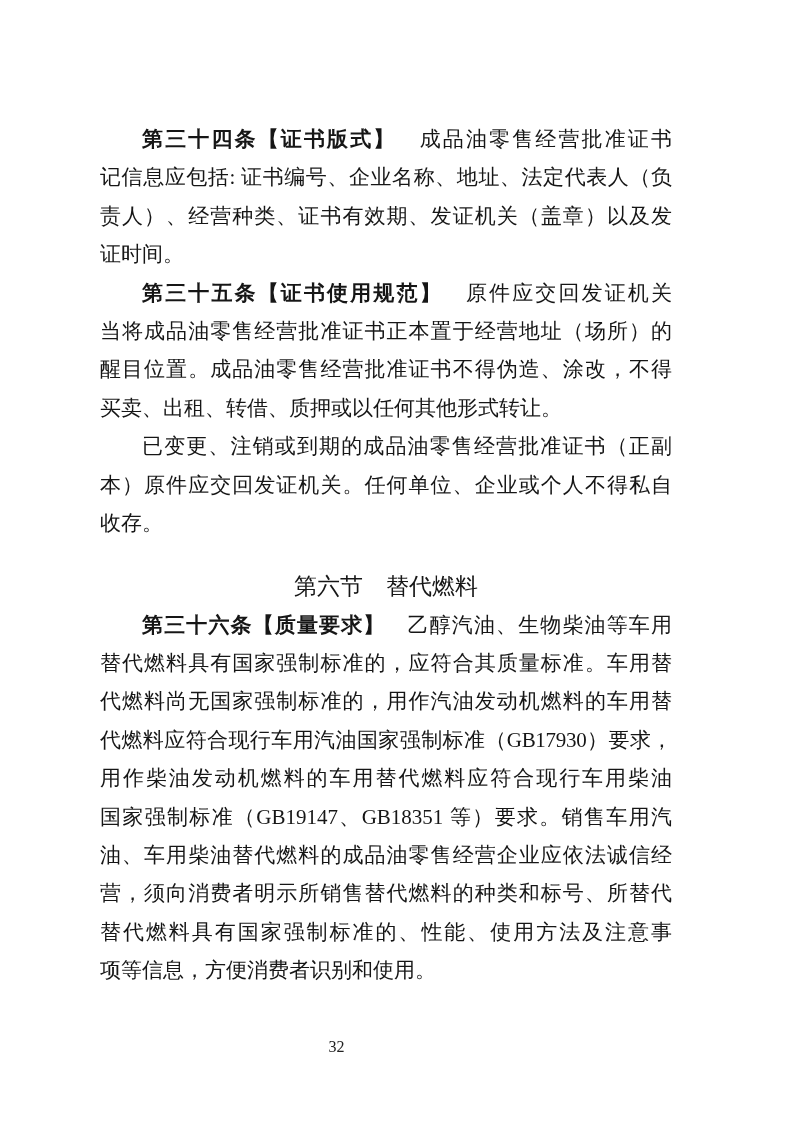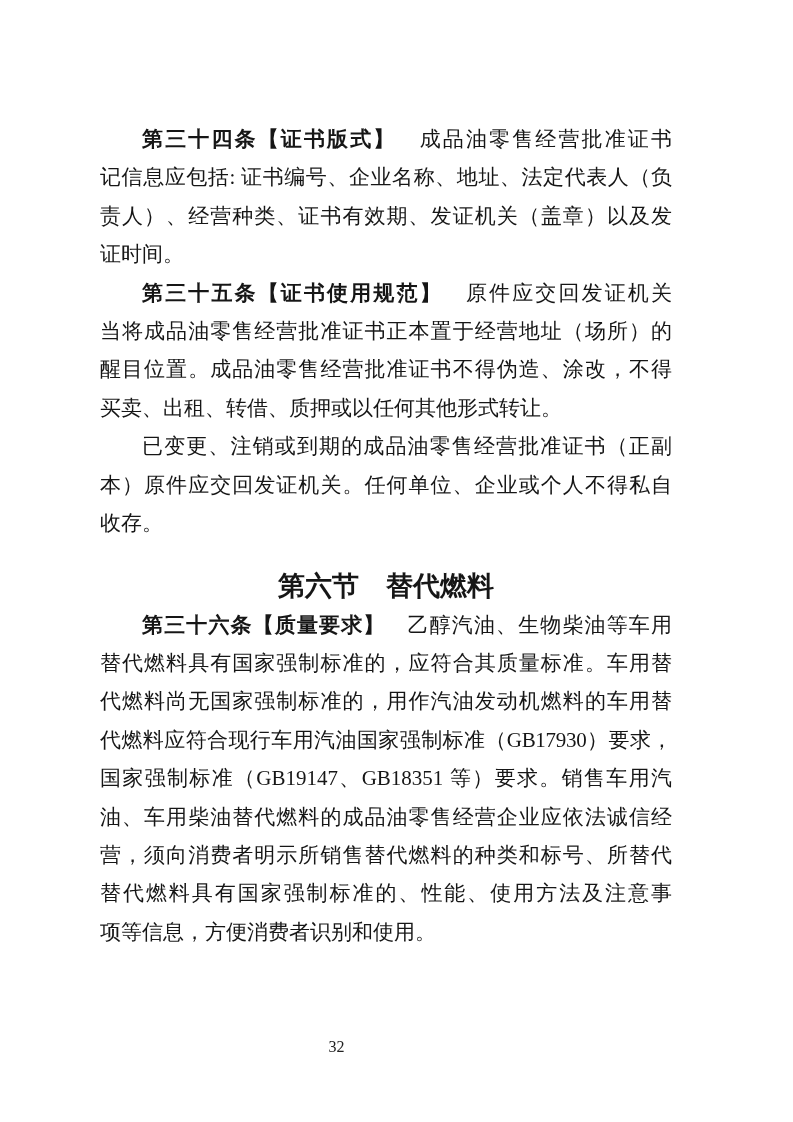--- a/index.html
+++ b/index.html
@@ -40,23 +40,23 @@
     font-weight: bold;
     font-family: "Liberation Sans", "DejaVu Sans", sans-serif;
   }
   .section-heading {
     display: block;
     height: 38.4px;
     line-height: 38.4px;
     margin-top: 25px;
     text-align: center;
     text-align-last: center;
-    font-weight: bold;
+    font-weight: normal;
     font-family: "Liberation Sans", "DejaVu Sans", sans-serif;
-    font-size: 27px;
+    font-size: 23px;
   }
   .footer {
     position: absolute;
     left: 0;
     top: 1038px;
     width: 673px;
     text-align: center;
     font-size: 16px;
     color: #222222;
   }
@@ -87,20 +87,21 @@
       <span class="line last">收存。</span>
     </p>
 
     <h2 class="section-heading" style="margin:25px 0 0 0;">第六节　替代燃料</h2>
 
     <p class="para">
       <span class="line first"><b class="lead">第三十六条【质量要求】</b><span>　乙醇汽油、生物柴油等车用</span></span>
       <span class="line">替代燃料具有国家强制标准的，应符合其质量标准。车用替</span>
       <span class="line">代燃料尚无国家强制标准的，用作汽油发动机燃料的车用替</span>
       <span class="line fit">代燃料应符合现行车用汽油国家强制标准（GB17930）要求，</span>
+      <span class="line">用作柴油发动机燃料的车用替代燃料应符合现行车用柴油</span>
       <span class="line">国家强制标准（GB19147、GB18351 等）要求。销售车用汽</span>
       <span class="line">油、车用柴油替代燃料的成品油零售经营企业应依法诚信经</span>
       <span class="line">营，须向消费者明示所销售替代燃料的种类和标号、所替代</span>
       <span class="line">替代燃料具有国家强制标准的、性能、使用方法及注意事</span>
       <span class="line last">项等信息，方便消费者识别和使用。</span>
     </p>
 
   </div>
 
   <div class="footer">

